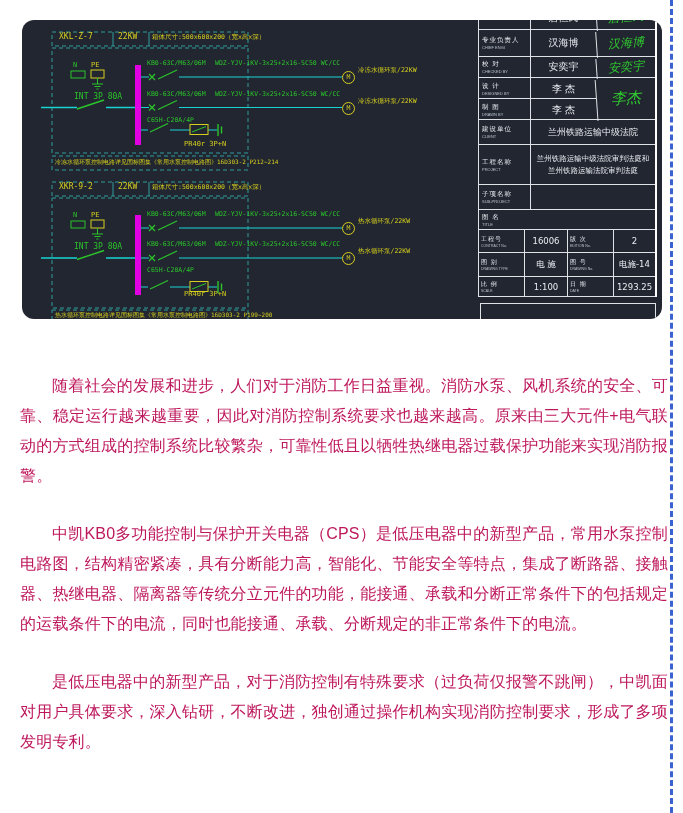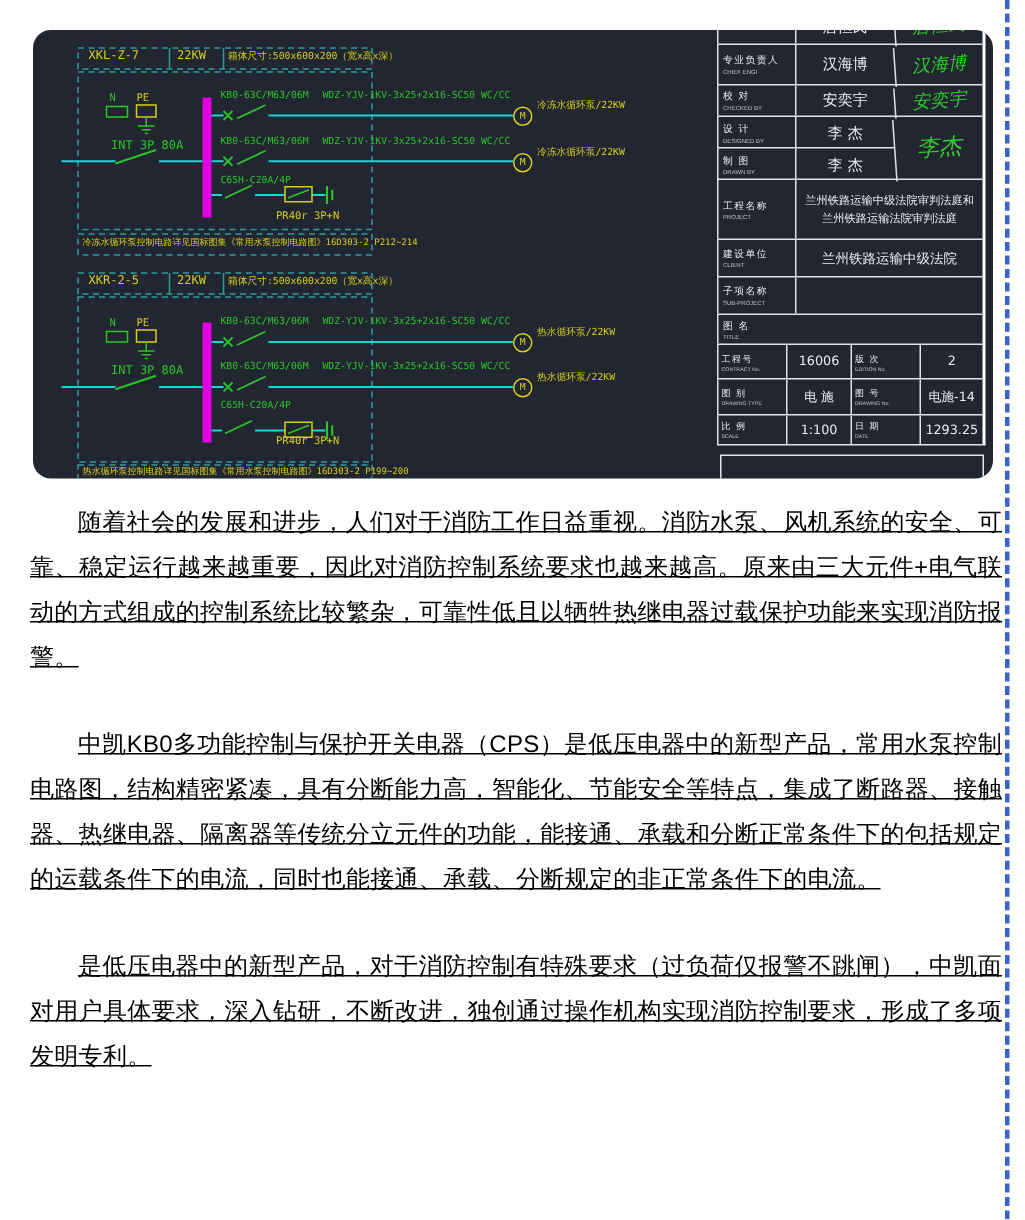--- a/index.html
+++ b/index.html
@@ -36,21 +36,21 @@
   .metalab{flex:0 0 46px;padding-left:2px;}
   .metalab .cn{font-size:6px;letter-spacing:1px;}
   .metalab .en{font-size:3.5px;color:#b9c2cc;}
   .metaval{align-items:center;font-size:8.5px;font-family:"DejaVu Sans",sans-serif;}
   .subrow{display:flex;border-bottom:1px solid #dfe3e8;box-sizing:border-box;height:21px;}
   .subrow:last-child{border-bottom:none;}
   .emptybox{position:absolute;left:458px;top:283px;width:176px;height:20px;
             border:1px solid #dfe3e8;box-sizing:border-box;}
 
   
-  .article{position:absolute;left:20px;top:334px;width:648px;color:#000000;text-decoration:underline;}
+  .article{position:absolute;left:20px;top:371px;width:648px;color:#be185d;}
   .article p{margin:0 0 28px 0;font-size:16px;line-height:30px;text-align:justify;
              text-indent:2em;letter-spacing:0.2px;}
 </style>
 </head>
 <body>
 
 <div class="page">
 
   <div class="guide"></div>
 
@@ -188,21 +188,21 @@
     <span class="motor" style="left:320px;top:51px">M</span>
     <span class="t yel fs65" style="left:336px;top:47px">冷冻水循环泵/22KW</span>
     <span class="t grn fs65" style="left:125px;top:71px">KB0-63C/M63/06M</span>
     <span class="t grn fs65" style="left:193px;top:71px">WDZ-YJV-1KV-3x25+2x16-SC50 WC/CC</span>
     <span class="motor" style="left:320px;top:82px">M</span>
     <span class="t yel fs65" style="left:336px;top:78px">冷冻水循环泵/22KW</span>
     <span class="t grn fs65" style="left:125px;top:97px">C65H-C20A/4P</span>
     <span class="t yel fs7" style="left:162px;top:121px">PR40r 3P+N</span>
     <span class="t yel fs6" style="left:33px;top:139px">冷冻水循环泵控制电路详见国标图集《常用水泵控制电路图》16D303-2 P212~214</span>
 
-    <span class="t yel fs8" style="left:37px;top:163px">XKR-2-5</span>
+    <span class="t yel fs8" style="left:37px;top:163px">XKR-9-2</span>
     <span class="t yel fs8" style="left:96px;top:163px">22KW</span>
     <span class="t yel fs65" style="left:130px;top:164px">箱体尺寸:500x600x200（宽x高x深）</span>
     <span class="t grn fs7" style="left:51px;top:192px">N</span>
     <span class="t yel fs7" style="left:69px;top:192px">PE</span>
     <span class="t grn fs8" style="left:52px;top:223px">INT 3P 80A</span>
     <span class="t grn fs65" style="left:125px;top:191px">KB0-63C/M63/06M</span>
     <span class="t grn fs65" style="left:193px;top:191px">WDZ-YJV-1KV-3x25+2x16-SC50 WC/CC</span>
     <span class="motor" style="left:320px;top:202px">M</span>
     <span class="t yel fs65" style="left:336px;top:198px">热水循环泵/22KW</span>
     <span class="t grn fs65" style="left:125px;top:221px">KB0-63C/M63/06M</span>
@@ -250,33 +250,33 @@
           <div class="subrow">
             <div class="tbc lab" style="height:21px">
                 <span class="cn">制 图</span>
                 <span class="en">DRAWN BY</span>
               </div>
             <div class="tbc namec" style="height:21px">李 杰</div>
           </div>
         </div>
         <div class="tbc sigc" style="font-size:15px">李杰</div>
       </div>
+      <div class="tbrow" style="height:25px">
+        <div class="tbc lab">
+            <span class="cn">建设单位</span>
+            <span class="en">CLIENT</span>
+          </div>
+        <div class="tbc valc" style="font-size:9px">兰州铁路运输中级法院</div>
+      </div>
       <div class="tbrow" style="height:40px">
         <div class="tbc lab">
             <span class="cn">工程名称</span>
             <span class="en">PROJECT</span>
           </div>
         <div class="tbc valc" style="font-size:7.5px;line-height:1.5;padding:0 4px">兰州铁路运输中级法院审判法庭和兰州铁路运输法院审判法庭</div>
-      </div>
-      <div class="tbrow" style="height:25px">
-        <div class="tbc lab">
-            <span class="cn">建设单位</span>
-            <span class="en">CLIENT</span>
-          </div>
-        <div class="tbc valc" style="font-size:9px">兰州铁路运输中级法院</div>
       </div>
       <div class="tbrow" style="height:25px">
         <div class="tbc lab">
             <span class="cn">子项名称</span>
             <span class="en">SUB-PROJECT</span>
           </div>
         <div class="tbc valc"></div>
       </div>
       <div class="tbrow" style="height:20px">
         <div class="tbc lab">

